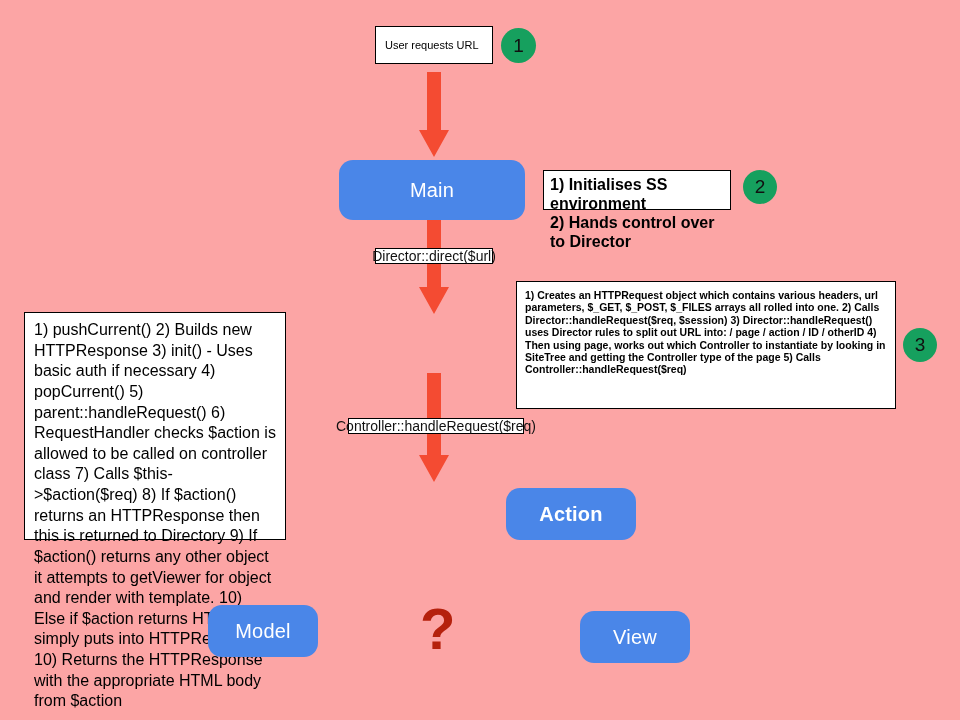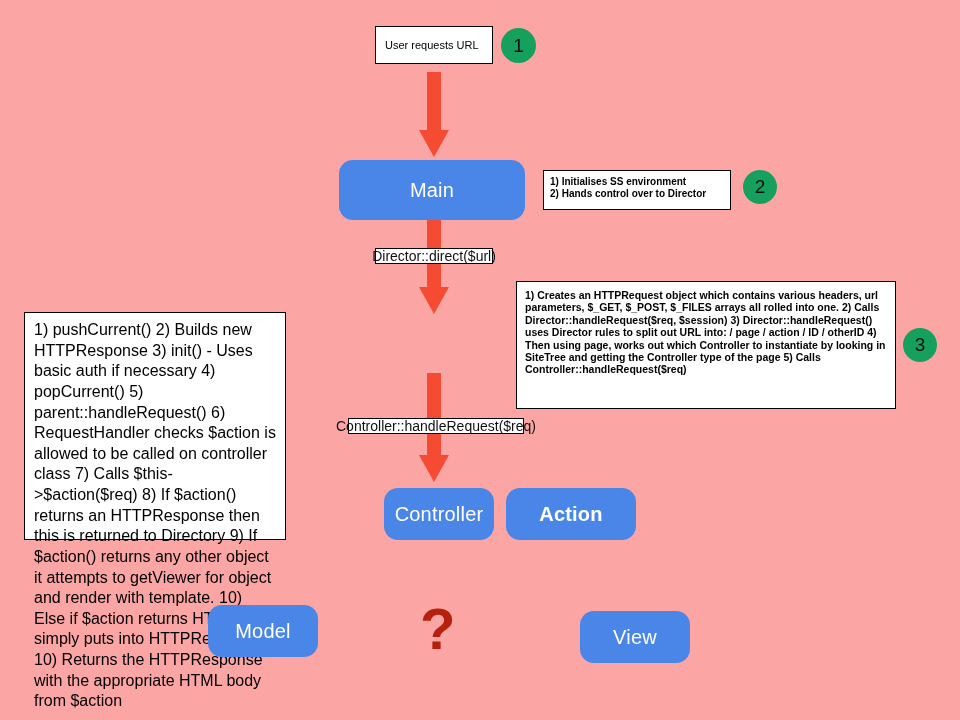--- a/index.html
+++ b/index.html
@@ -91,21 +91,21 @@
   <div class="note note-plain" style="left:375px; top:26px; width:118px; height:38px; font-size:11px; display:flex; align-items:center; padding-left:9px;">User requests URL</div>
 
   <div class="badge" style="left:501px; top:28px; width:35px; height:35px;">1</div>
 
   <svg class="arrow" style="left:418px; top:72px;" width="32" height="86" viewBox="0 0 32 86">
     <polygon points="9,0 23,0 23,58 31,58 16,85 1,58 9,58" fill="#f44b32"></polygon>
   </svg>
 
   <div class="node" style="left:339px; top:160px; width:186px; height:60px;">Main</div>
 
-  <div class="note" style="left:543px; top:170px; width:188px; height:40px; font-size:10px; padding:5px 6px;">1) Initialises SS environment
+  <div class="note" style="left:543px; top:170px; width:188px; height:40px; font-size:16px; padding:5px 6px;">1) Initialises SS environment
 2) Hands control over to Director</div>
 
   <div class="badge" style="left:743px; top:170px; width:34px; height:34px;">2</div>
 
   <svg class="arrow" style="left:418px; top:220px;" width="32" height="95" viewBox="0 0 32 95">
     <polygon points="9,0 23,0 23,67 31,67 16,94 1,67 9,67" fill="#f44b32"></polygon>
   </svg>
 
   <div class="edge-label" style="left:375px; top:248px; width:118px; height:16px;">Director::direct($url)</div>
 
@@ -130,21 +130,20 @@
 - Uses basic auth if necessary
 4) popCurrent()
 5) parent::handleRequest()
 6) RequestHandler checks $action is allowed to be called on controller class
 7) Calls $this-&gt;$action($req)
 8) If $action() returns an HTTPResponse then this is returned to Directory
 9) If $action() returns any other object it attempts to getViewer for object and render with template.
 10) Else if $action returns HTML then simply puts into HTTPResponse
 10) Returns the HTTPResponse with the appropriate HTML body from $action</div>
 
-  <div class="node" style="left:384px; top:488px; width:110px; height:52px;">Controller</div>
 
   <div class="node" style="left:506px; top:488px; width:130px; height:52px;font-weight:bold;">Action</div>
 
   <div class="node" style="left:208px; top:605px; width:110px; height:52px;">Model</div>
 
   <div class="qmark" style="left:420px; top:600px;">?</div>
 
   <div class="node" style="left:580px; top:611px; width:110px; height:52px;">View</div>
 
 </div>

